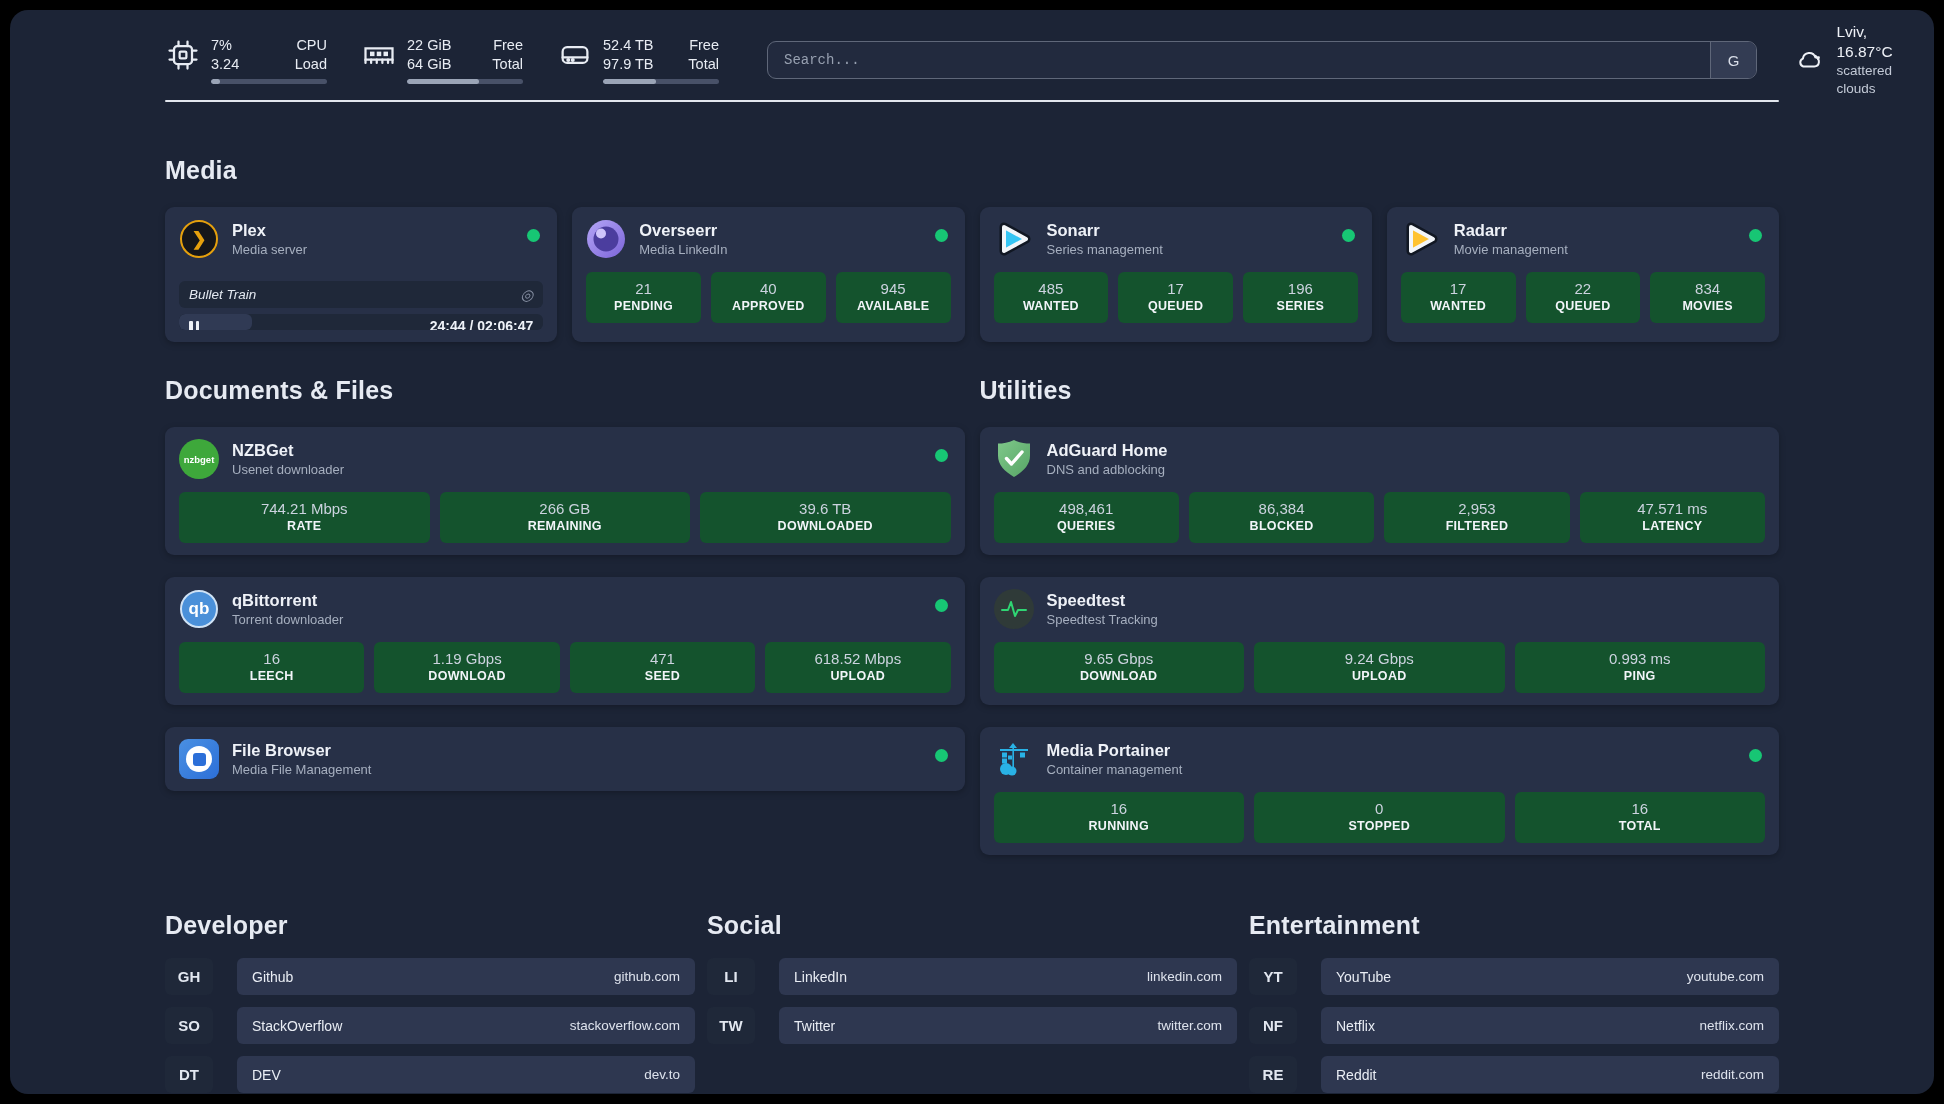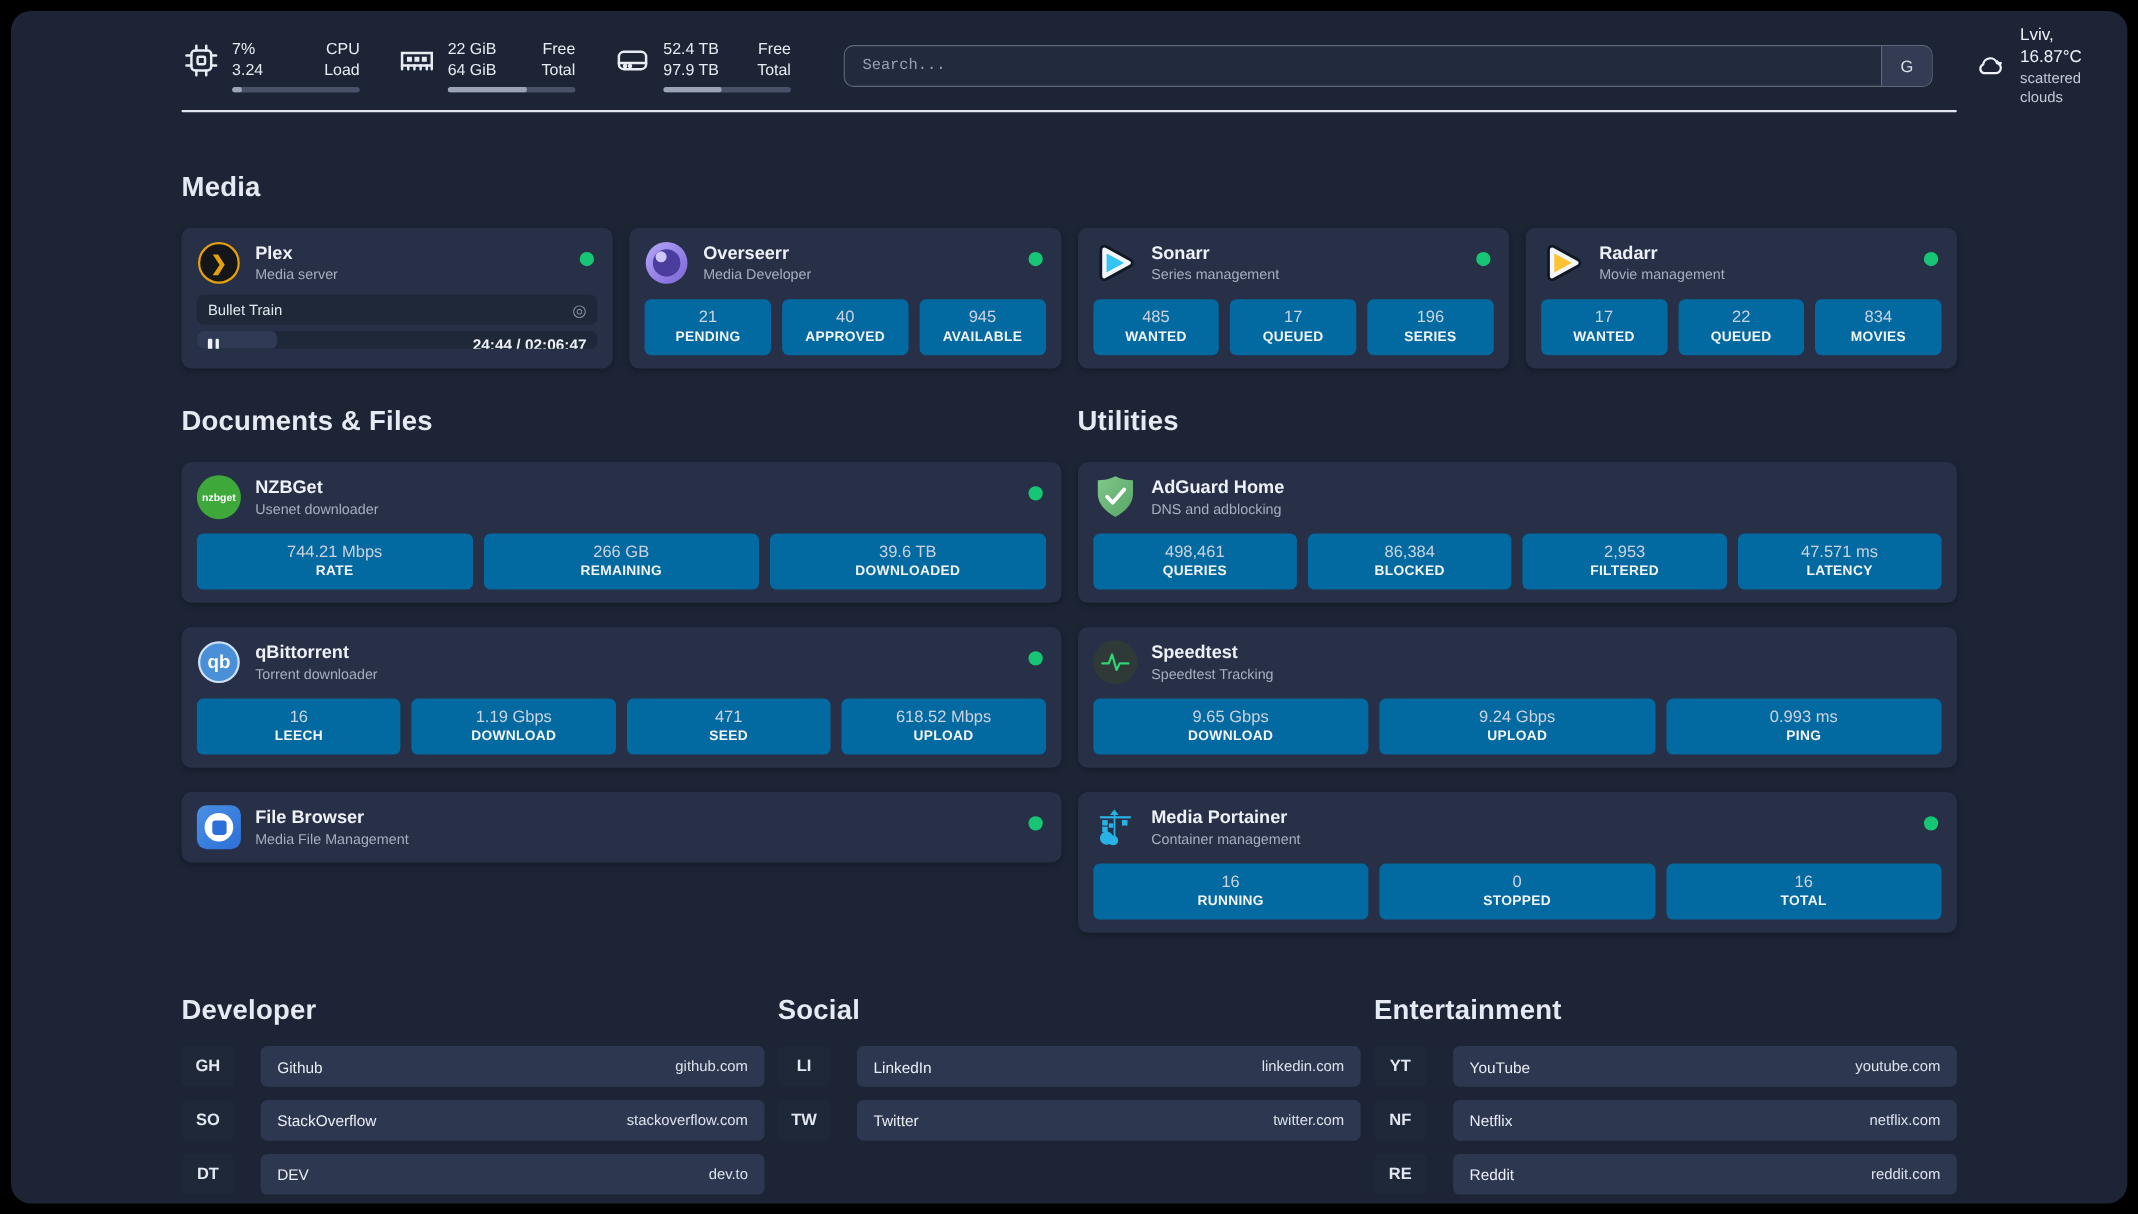--- a/index.html
+++ b/index.html
@@ -37,26 +37,26 @@
 
   .card { background:#273047; border-radius:9px; padding:12px 14px; position:relative; box-shadow:0 2px 6px rgba(0,0,0,.25); cursor:pointer; }
   .app-head { display:flex; align-items:center; }
   .app-icon { width:40px; height:40px; flex:none; display:flex; align-items:center; justify-content:center; }
   .app-meta { margin-left:13px; }
   .app-name { font-size:16.5px; font-weight:600; color:#eef1f7; line-height:21px; }
   .app-desc { font-size:13px; color:#a6afbf; line-height:18px; }
   .dot { position:absolute; top:22px; right:17px; width:13px; height:13px; border-radius:50%; background:#17c674; }
 
   .stats { display:flex; gap:10px; margin-top:13px; }
-  .stat { flex:1; background:#0369a1; border-radius:6px; text-align:center; padding:7px 17px 8px; }
+  .stat { flex:1; background:#14532d; border-radius:6px; text-align:center; padding:7px 17px 8px; }
   .stat .v { font-size:15px; color:#ccd3df; line-height:19px; }
   .stat .l { font-size:12.5px; font-weight:700; color:#f2f5f9; line-height:17px; letter-spacing:.3px; }
 
   
-  .np-row { margin-top:9px; height:27px; background:#1f2839; border-radius:6px; display:flex; align-items:center; padding:0 10px; }
+  .np-row { margin-top:22px; height:27px; background:#1f2839; border-radius:6px; display:flex; align-items:center; padding:0 10px;font-style:italic; }
   .np-title { font-size:13.5px; color:#e3e8f0; flex:1; }
   .np-cam { color:#848da0; font-size:15px; cursor:pointer; }
   .pg-row { margin-top:6px; height:16px; background:#1f2839; border-radius:6px; position:relative; overflow:hidden; }
   .pg-fill { position:absolute; left:0; top:0; bottom:0; background:#303a54; border-radius:6px; }
   .pg-pause { position:absolute; left:10px; top:7px; display:flex; gap:3px; cursor:pointer; }
   .pg-pause i { display:block; width:3.5px; height:13px; background:#eef1f7; border-radius:1px; }
   .pg-time { position:absolute; right:10px; top:4px; font-size:14px; font-weight:600; color:#eef2f8; }
 
   .two-col { margin-top:34px; display:grid; grid-template-columns:1fr 1fr; gap:15px; align-items:start; }
   .col-stack { display:flex; flex-direction:column; gap:22px; margin-top:22px; }
@@ -212,21 +212,21 @@
                     <stop offset="1" stop-color="#7b64d8"></stop>
                   </linearGradient>
                 </defs>
               <circle cx="20" cy="20" r="19" fill="url(#ovg)"></circle>
               <circle cx="20" cy="20" r="12.5" fill="#4b3d9e"></circle>
               <circle cx="15" cy="14.5" r="5" fill="#cfc4fb"></circle>
             </svg>
           </div>
           <div class="app-meta">
             <div class="app-name">Overseerr</div>
-            <div class="app-desc">Media Developer</div>
+            <div class="app-desc">Media LinkedIn</div>
           </div>
         </div>
         <div class="dot"></div>
         <div class="stats">
           <div class="stat">
             <div class="v">21</div>
               <div class="l">PENDING</div>
             </div>
           <div class="stat">
             <div class="v">40</div>

